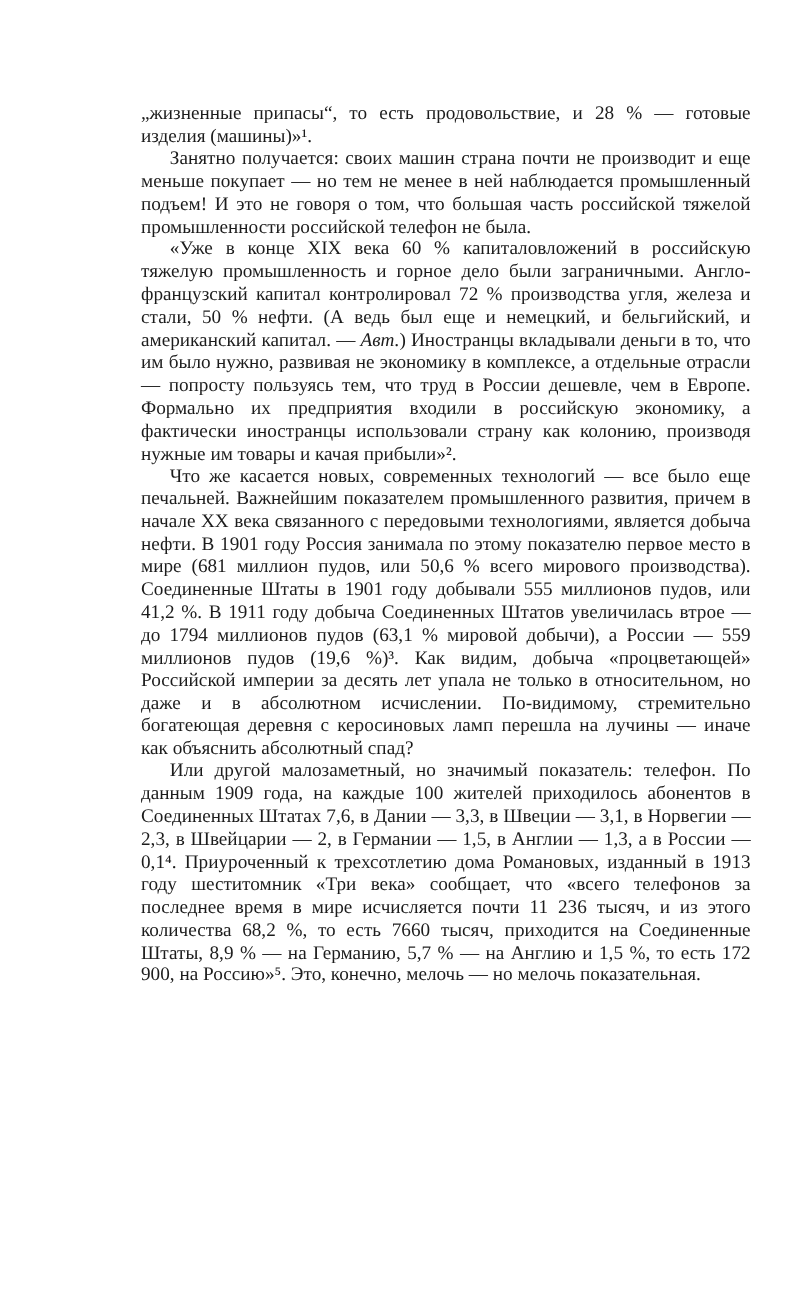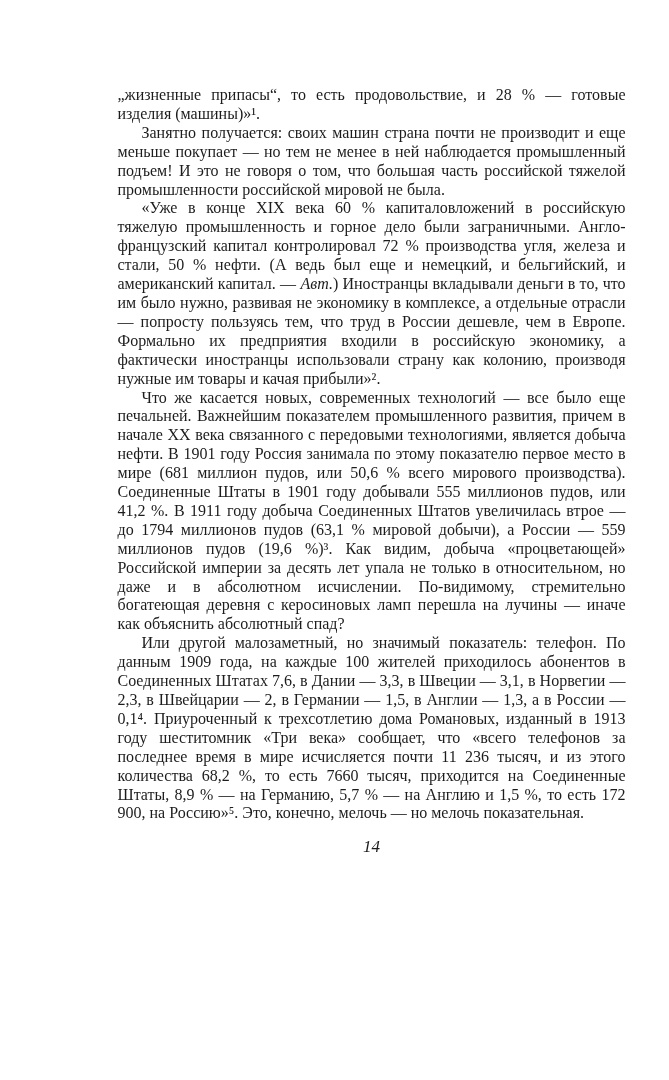--- a/index.html
+++ b/index.html
@@ -45,24 +45,23 @@
   }
 </style>
 </head>
 <body>
 
 <div class="book-page">
   <div class="text-block">
 
     <p class="para no-indent">„жизненные припасы“, то есть продовольствие, и 28 % — готовые изделия (машины)»¹.</p>
 
-    <p class="para">Занятно получается: своих машин страна почти не производит и еще меньше покупает — но тем не менее в ней наблюдается промышленный подъем! И это не говоря о том, что большая часть российской тяжелой промышленности российской мировой не была.</p>
+    <p class="para">Занятно получается: своих машин страна почти не производит и еще меньше покупает — но тем не менее в ней наблюдается промышленный подъем! И это не говоря о том, что большая часть российской тяжелой промышленности российской телефон не была.</p>
 
     <p class="para"><span>«Уже в конце XIX века 60 % капиталовложений в российскую тяжелую промышленность и горное дело были заграничными. Англо-французский капитал контролировал 72 % производства угля, железа и стали, 50 % нефти. (А ведь был еще и немецкий, и бельгийский, и американский капитал. — </span><em class="author-note">Авт.</em><span>) Иностранцы вкладывали деньги в то, что им было нужно, развивая не экономику в комплексе, а отдельные отрасли — попросту пользуясь тем, что труд в России дешевле, чем в Европе. Формально их предприятия входили в российскую экономику, а фактически иностранцы использовали страну как колонию, производя нужные им товары и качая прибыли»².</span></p>
 
     <p class="para">Что же касается новых, современных технологий — все было еще печальней. Важнейшим показателем промышленного развития, причем в начале XX века связанного с передовыми технологиями, является добыча нефти. В 1901 году Россия занимала по этому показателю первое место в мире (681 миллион пудов, или 50,6 % всего мирового производства). Соединенные Штаты в 1901 году добывали 555 миллионов пудов, или 41,2 %. В 1911 году добыча Соединенных Штатов увеличилась втрое — до 1794 миллионов пудов (63,1 % мировой добычи), а России — 559 миллионов пудов (19,6 %)³. Как видим, добыча «процветающей» Российской империи за десять лет упала не только в относительном, но даже и в абсолютном исчислении. По-видимому, стремительно богатеющая деревня с керосиновых ламп перешла на лучины — иначе как объяснить абсолютный спад?</p>
 
     <p class="para">Или другой малозаметный, но значимый показатель: телефон. По данным 1909 года, на каждые 100 жителей приходилось абонентов в Соединенных Штатах 7,6, в Дании — 3,3, в Швеции — 3,1, в Норвегии — 2,3, в Швейцарии — 2, в Германии — 1,5, в Англии — 1,3, а в России — 0,1⁴. Приуроченный к трехсотлетию дома Романовых, изданный в 1913 году шеститомник «Три века» сообщает, что «всего телефонов за последнее время в мире исчисляется почти 11 236 тысяч, и из этого количества 68,2 %, то есть 7660 тысяч, приходится на Соединенные Штаты, 8,9 % — на Германию, 5,7 % — на Англию и 1,5 %, то есть 172 900, на Россию»⁵. Это, конечно, мелочь — но мелочь показательная.</p>
 
   </div>
 
-  <div class="page-number">14</div>
 </div>
 
 </body></html>

